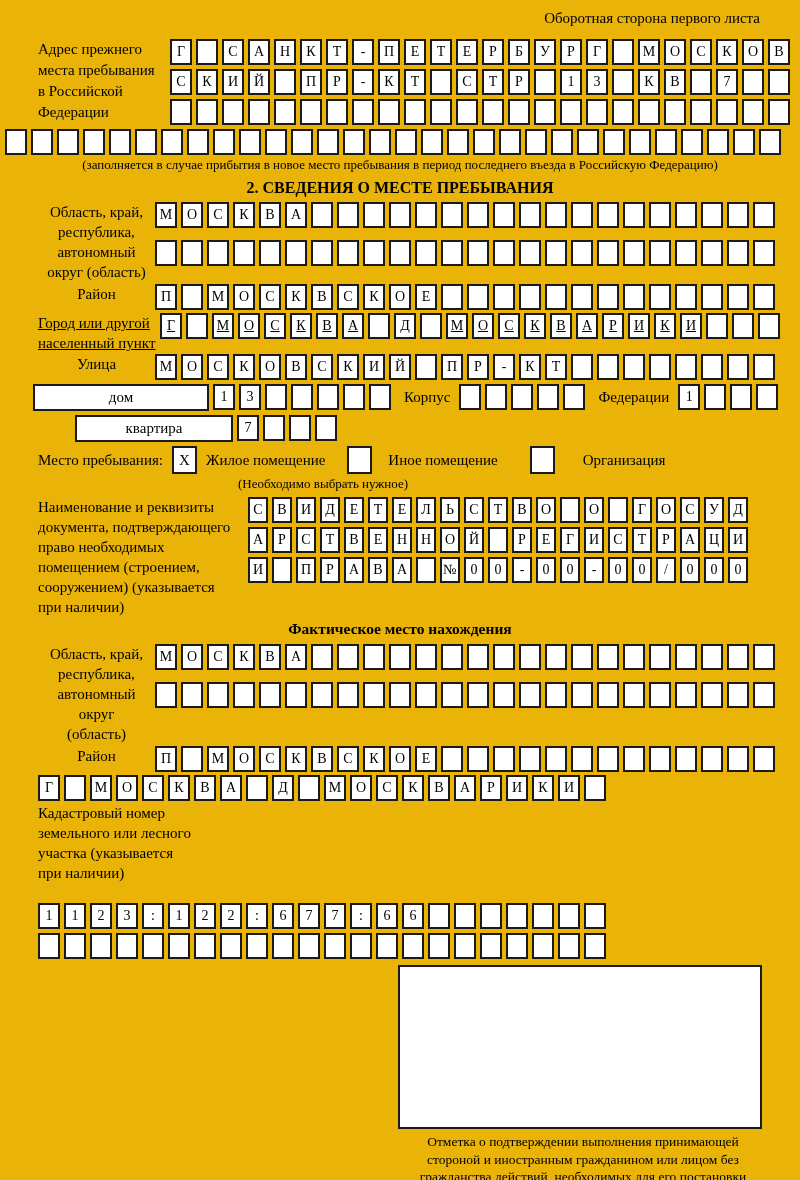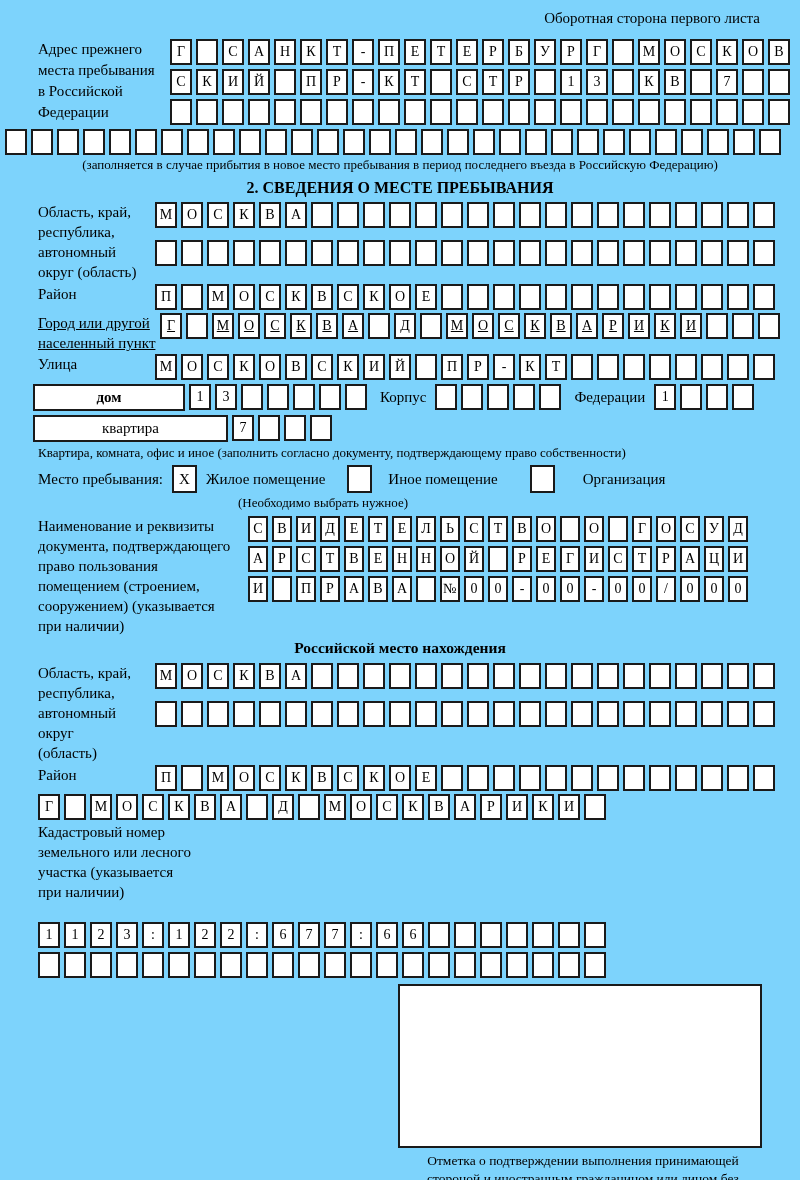--- a/index.html
+++ b/index.html
@@ -1,41 +1,41 @@
 <!DOCTYPE html>
 <html><head>
 <meta charset="utf-8">
 <style>
   html,body{margin:0;padding:0;background:#fff;}
   body{font-family:"Liberation Serif","DejaVu Serif",serif;color:#000;}
-  .page{position:relative;width:800px;height:1180px;overflow:hidden;background:#7dd3fc;}
+  .page{position:relative;width:800px;height:1180px;overflow:hidden;background:#eab308;}
   .corner{padding:10px 40px 0 0;text-align:right;font-size:15px;}
   .flexrow{display:flex;align-items:flex-start;}
   .ml38{margin-left:38px;}
   .ml33{margin-left:33px;}
   .lbl{font-size:15px;line-height:21px;white-space:pre-line;flex:0 0 auto;}
   .lbl.lh20{line-height:20px;}
   .w132{width:132px;}
-  .w117{width:117px;}
+  .w117{width:117px;text-align:center;}
   .w122{width:122px;}
   .w210{width:210px;}
   .w187{width:187px;}
   .cellrow{display:flex;flex:0 0 auto;}
   .cell{display:inline-block;width:22px;height:26px;box-sizing:border-box;border:2px solid #1a1a1a;
         margin-right:4px;text-align:center;font-size:14px;line-height:21px;background:#fff;}
   .sm .cell{width:20px;}
   .stack .cellrow{margin-bottom:4px;}
   .gap12{margin-top:12px;}
   .note{font-size:13px;line-height:16px;}
   .center{text-align:center;}
   .sec-title{font-weight:bold;font-size:16px;line-height:20px;text-align:center;}
   .bigbox{box-sizing:border-box;height:27px;border:2px solid #1a1a1a;text-align:center;
           font-size:15px;line-height:23px;background:#fff;margin-right:4px;}
-  .w165{width:152px;font-weight:bold;}
-  .w195{width:195px;}
+  .w165{width:176px;}
+  .w195{width:158px;margin-left:42px;}
   .inline-lbl{font-size:15px;line-height:27px;padding:0 9px;white-space:nowrap;}
   .checkbox{display:inline-block;width:25px;height:28px;box-sizing:border-box;border:2px solid #1a1a1a;
             text-align:center;font-size:15px;line-height:24px;background:#fff;}
   .stayrow{align-items:center;font-size:15px;}
   .stayrow .opt-lbl{white-space:nowrap;}
   .stamp-box{box-sizing:border-box;width:364px;height:164px;border:2px solid #1a1a1a;margin-left:398px;background:#fff;}
   .stamp-caption{width:390px;margin-left:388px;text-align:center;font-size:13.5px;line-height:17.5px;white-space:pre-line;}
   .subtitle{font-size:13.5px;line-height:16px;text-align:center;white-space:pre-line;}
 </style>
 </head>
@@ -349,37 +349,36 @@
 
   <div class="flexrow ml33" style="margin-top:4px;">
     <div class="bigbox w195">квартира</div>
     <div class="cellrow">
         <span class="cell">7</span>
         <span class="cell"></span>
         <span class="cell"></span>
         <span class="cell"></span>
       </div>
   </div>
-  <div class="note ml38" style="margin-top:3px;">Квартира, комната, офис и иное (заполнить согласно документу, подтверждающему право собственности)</div>
 
   <div class="flexrow ml38 stayrow" style="margin-top:4px;">
     <span>Место пребывания:</span>
     <span class="checkbox" style="margin-left:9px;">X</span>
     <span class="opt-lbl" style="margin-left:9px;">Жилое помещение</span>
     <span class="checkbox" style="margin-left:22px;"></span>
     <span class="opt-lbl" style="margin-left:16px;">Иное помещение</span>
     <span class="checkbox" style="margin-left:32px;"></span>
     <span class="opt-lbl" style="margin-left:28px;">Организация</span>
   </div>
   <div class="note" style="margin-left:238px;margin-top:2px;">(Необходимо выбрать нужное)</div>
 
   <div class="flexrow ml38" style="margin-top:5px;">
     <div class="lbl lh20 w210">Наименование и реквизиты
 документа, подтверждающего
-право пользования
+право необходимых
 помещением (строением,
 сооружением) (указывается
 при наличии)</div>
     <div class="stack sm">
       <div class="cellrow">
           <span class="cell">С</span>
           <span class="cell">В</span>
           <span class="cell">И</span>
           <span class="cell">Д</span>
           <span class="cell">Е</span>
@@ -442,21 +441,21 @@
           <span class="cell">0</span>
           <span class="cell">0</span>
           <span class="cell">/</span>
           <span class="cell">0</span>
           <span class="cell">0</span>
           <span class="cell">0</span>
         </div>
     </div>
   </div>
 
-  <div class="sec-title" style="margin-top:2px;font-size:15.5px;">Российской место нахождения</div>
+  <div class="sec-title" style="margin-top:2px;font-size:15.5px;">Фактическое место нахождения</div>
 
   <div class="flexrow ml38" style="margin-top:5px;">
     <div class="lbl lh20 w117">Область, край,
 республика,
 автономный округ
 (область)</div>
     <div>
       <div class="cellrow">
           <span class="cell">М</span>
           <span class="cell">О</span>

